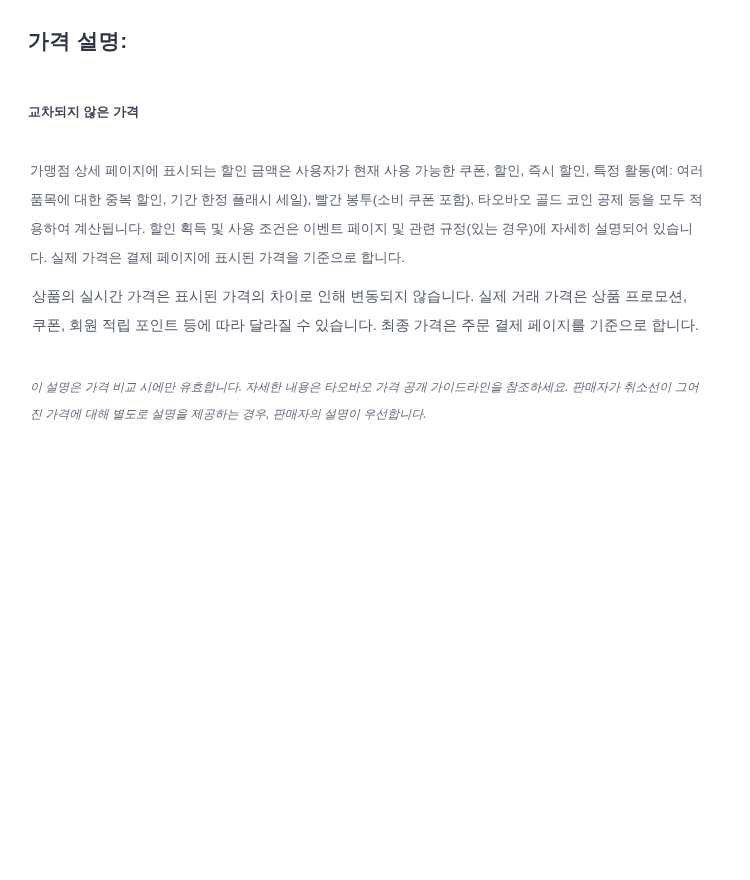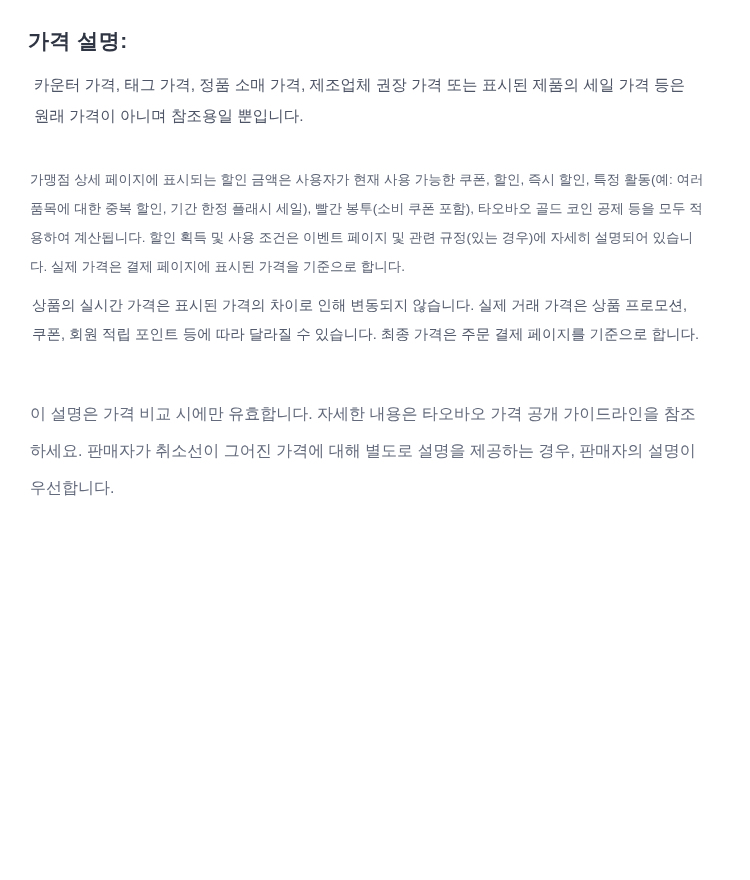--- a/index.html
+++ b/index.html
@@ -62,37 +62,38 @@
     padding-left: 4px;
   }
   .p-body {
     font-size: 13.5px;
     color: #5b6273;
     margin-top: 34px;
     padding-left: 2px;
     line-height: 2.15;
   }
   .p-note {
-    font-size: 16px;
+    font-size: 12px;
     color: #636a7b;
-    margin-top: 47px;
+    margin-top: 34px;
     padding-left: 2px;
     line-height: 2.3;
+    font-style: italic;
   }
 </style>
 </head>
 <body>
 
 <div class="page">
 
   <h1 class="doc-title">가격 설명:</h1>
 
   <div class="section">
-    <p class="para p-lead">카운터 가격, 태그 가격, 정품 소매 가격, 제조업체 권장 가격 또는 표시된 제품의 세일 가격 등은 원래 가격이 아니며 참조용일 뿐입니다.</p>
   </div>
 
   <div class="section">
+    <h3 class="section-heading-small">교차되지 않은 가격</h3>
     <p class="para p-body">가맹점 상세 페이지에 표시되는 할인 금액은 사용자가 현재 사용 가능한 쿠폰, 할인, 즉시 할인, 특정 활동(예: 여러 품목에 대한 중복 할인, 기간 한정 플래시 세일), 빨간 봉투(소비 쿠폰 포함), 타오바오 골드 코인 공제 등을 모두 적용하여 계산됩니다. 할인 획득 및 사용 조건은 이벤트 페이지 및 관련 규정(있는 경우)에 자세히 설명되어 있습니다. 실제 가격은 결제 페이지에 표시된 가격을 기준으로 합니다.</p>
     <p class="para p-mid">상품의 실시간 가격은 표시된 가격의 차이로 인해 변동되지 않습니다. 실제 거래 가격은 상품 프로모션, 쿠폰, 회원 적립 포인트 등에 따라 달라질 수 있습니다. 최종 가격은 주문 결제 페이지를 기준으로 합니다.</p>
     <p class="para p-note">이 설명은 가격 비교 시에만 유효합니다. 자세한 내용은 타오바오 가격 공개 가이드라인을 참조하세요. 판매자가 취소선이 그어진 가격에 대해 별도로 설명을 제공하는 경우, 판매자의 설명이 우선합니다.</p>
   </div>
 
 </div>
 
 </body></html>

